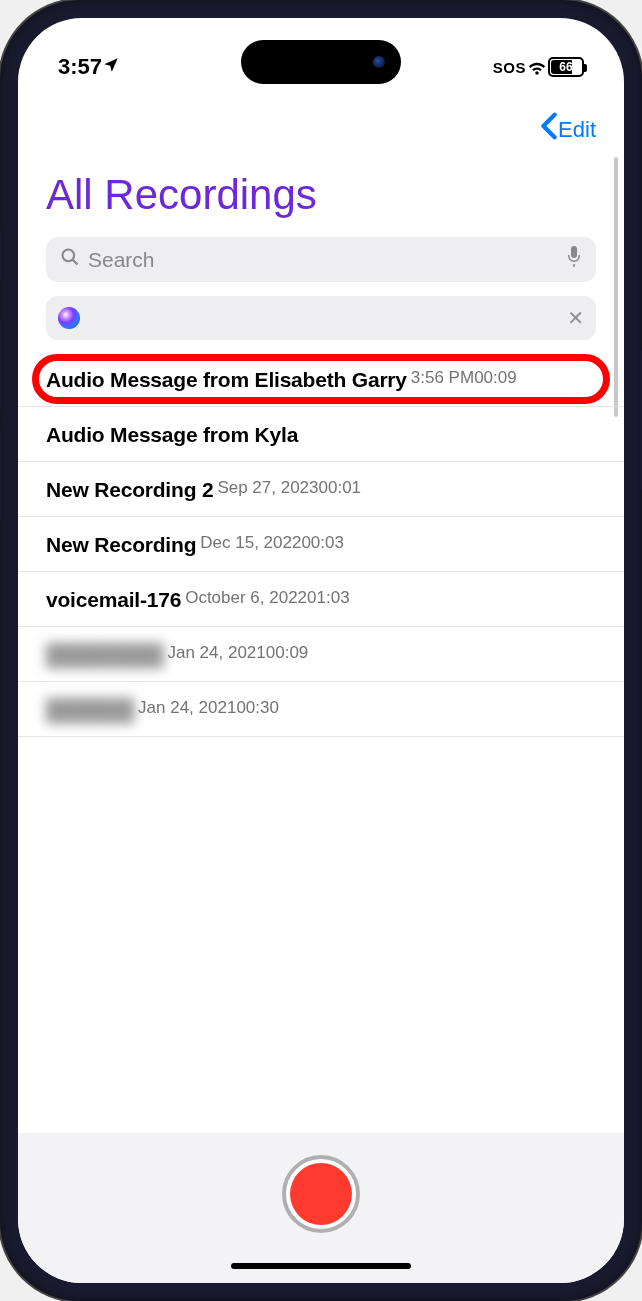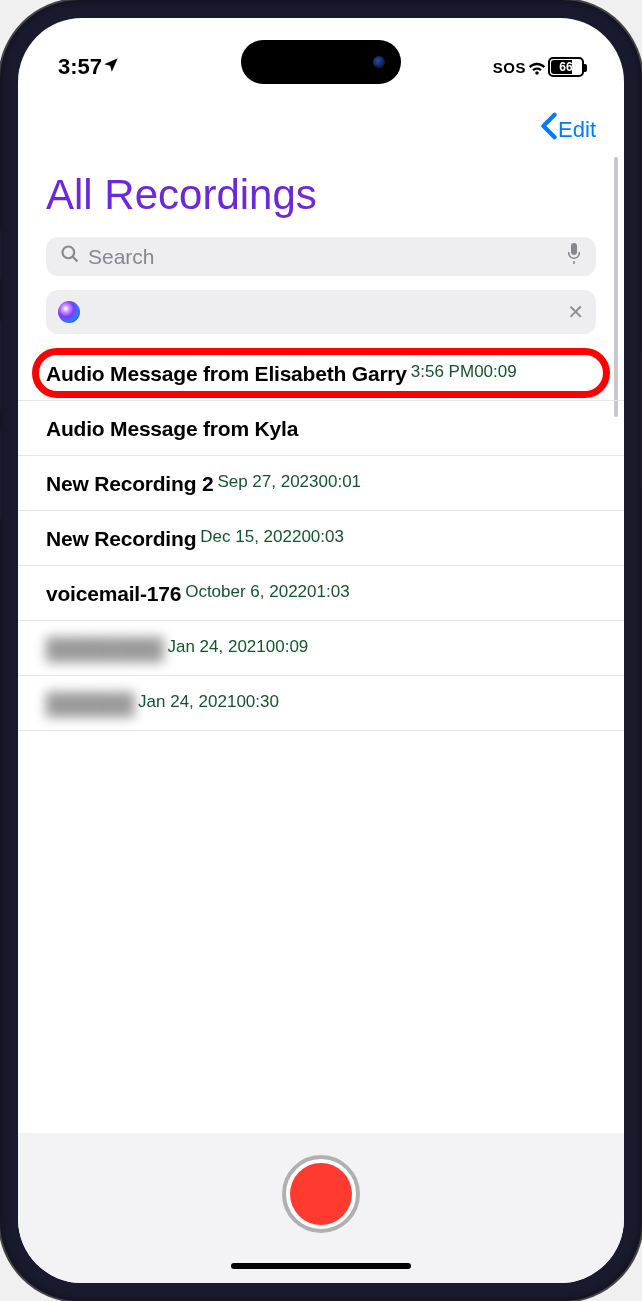--- a/index.html
+++ b/index.html
@@ -81,21 +81,21 @@
   }
   .back-chevron { color:#007aff; font-size:30px; font-weight:500; }
   .edit-btn { color:#007aff; font-size:22px; font-weight:400; }
 
   .page-title { font-size:42px; font-weight:400; padding: 14px 28px 14px; color:#6d28d9;}
 
   .search-field {
     margin: 4px 28px 14px;
     background:#eeeef0;
     border-radius:12px;
-    height:39px;
+    height:45px;
     display:flex; align-items:center; gap:8px;
     padding:0 14px;
     color:#87878c;
     font-size:21px;
   }
   .search-field .sicon{ font-size:22px;}
   .search-field .mic { margin-left:auto; }
   .search-field .ph { color:#87878c; }
 
   .siri-banner {
@@ -115,21 +115,21 @@
   }
   .siri-close { margin-left:auto; color:#8e8e93; font-size:20px; font-weight:400; line-height:1;}
 
   .list { flex:1; overflow:hidden; position:relative; }
   .row {
     padding: 16px 28px 14px;
     border-bottom: 1px solid #e5e5e8;
     display:flex; gap:4px;
   }
   .row-title { font-size:21px; font-weight:600; color:#000; letter-spacing:-0.2px;}
-  .row-sub { display:flex; justify-content:space-between; font-size:17px; color:#14532d;}
+  .row-sub { display:flex; justify-content:space-between; font-size:17px; color:#737373;}
   .row.highlight {
     position:relative;
   }
   .row.highlight::after{
     content:"";
     position:absolute;
     left:14px; right:14px; top:2px; bottom:2px;
     border: 7px solid #ff0000;
     border-radius: 36px;
     pointer-events:none;

